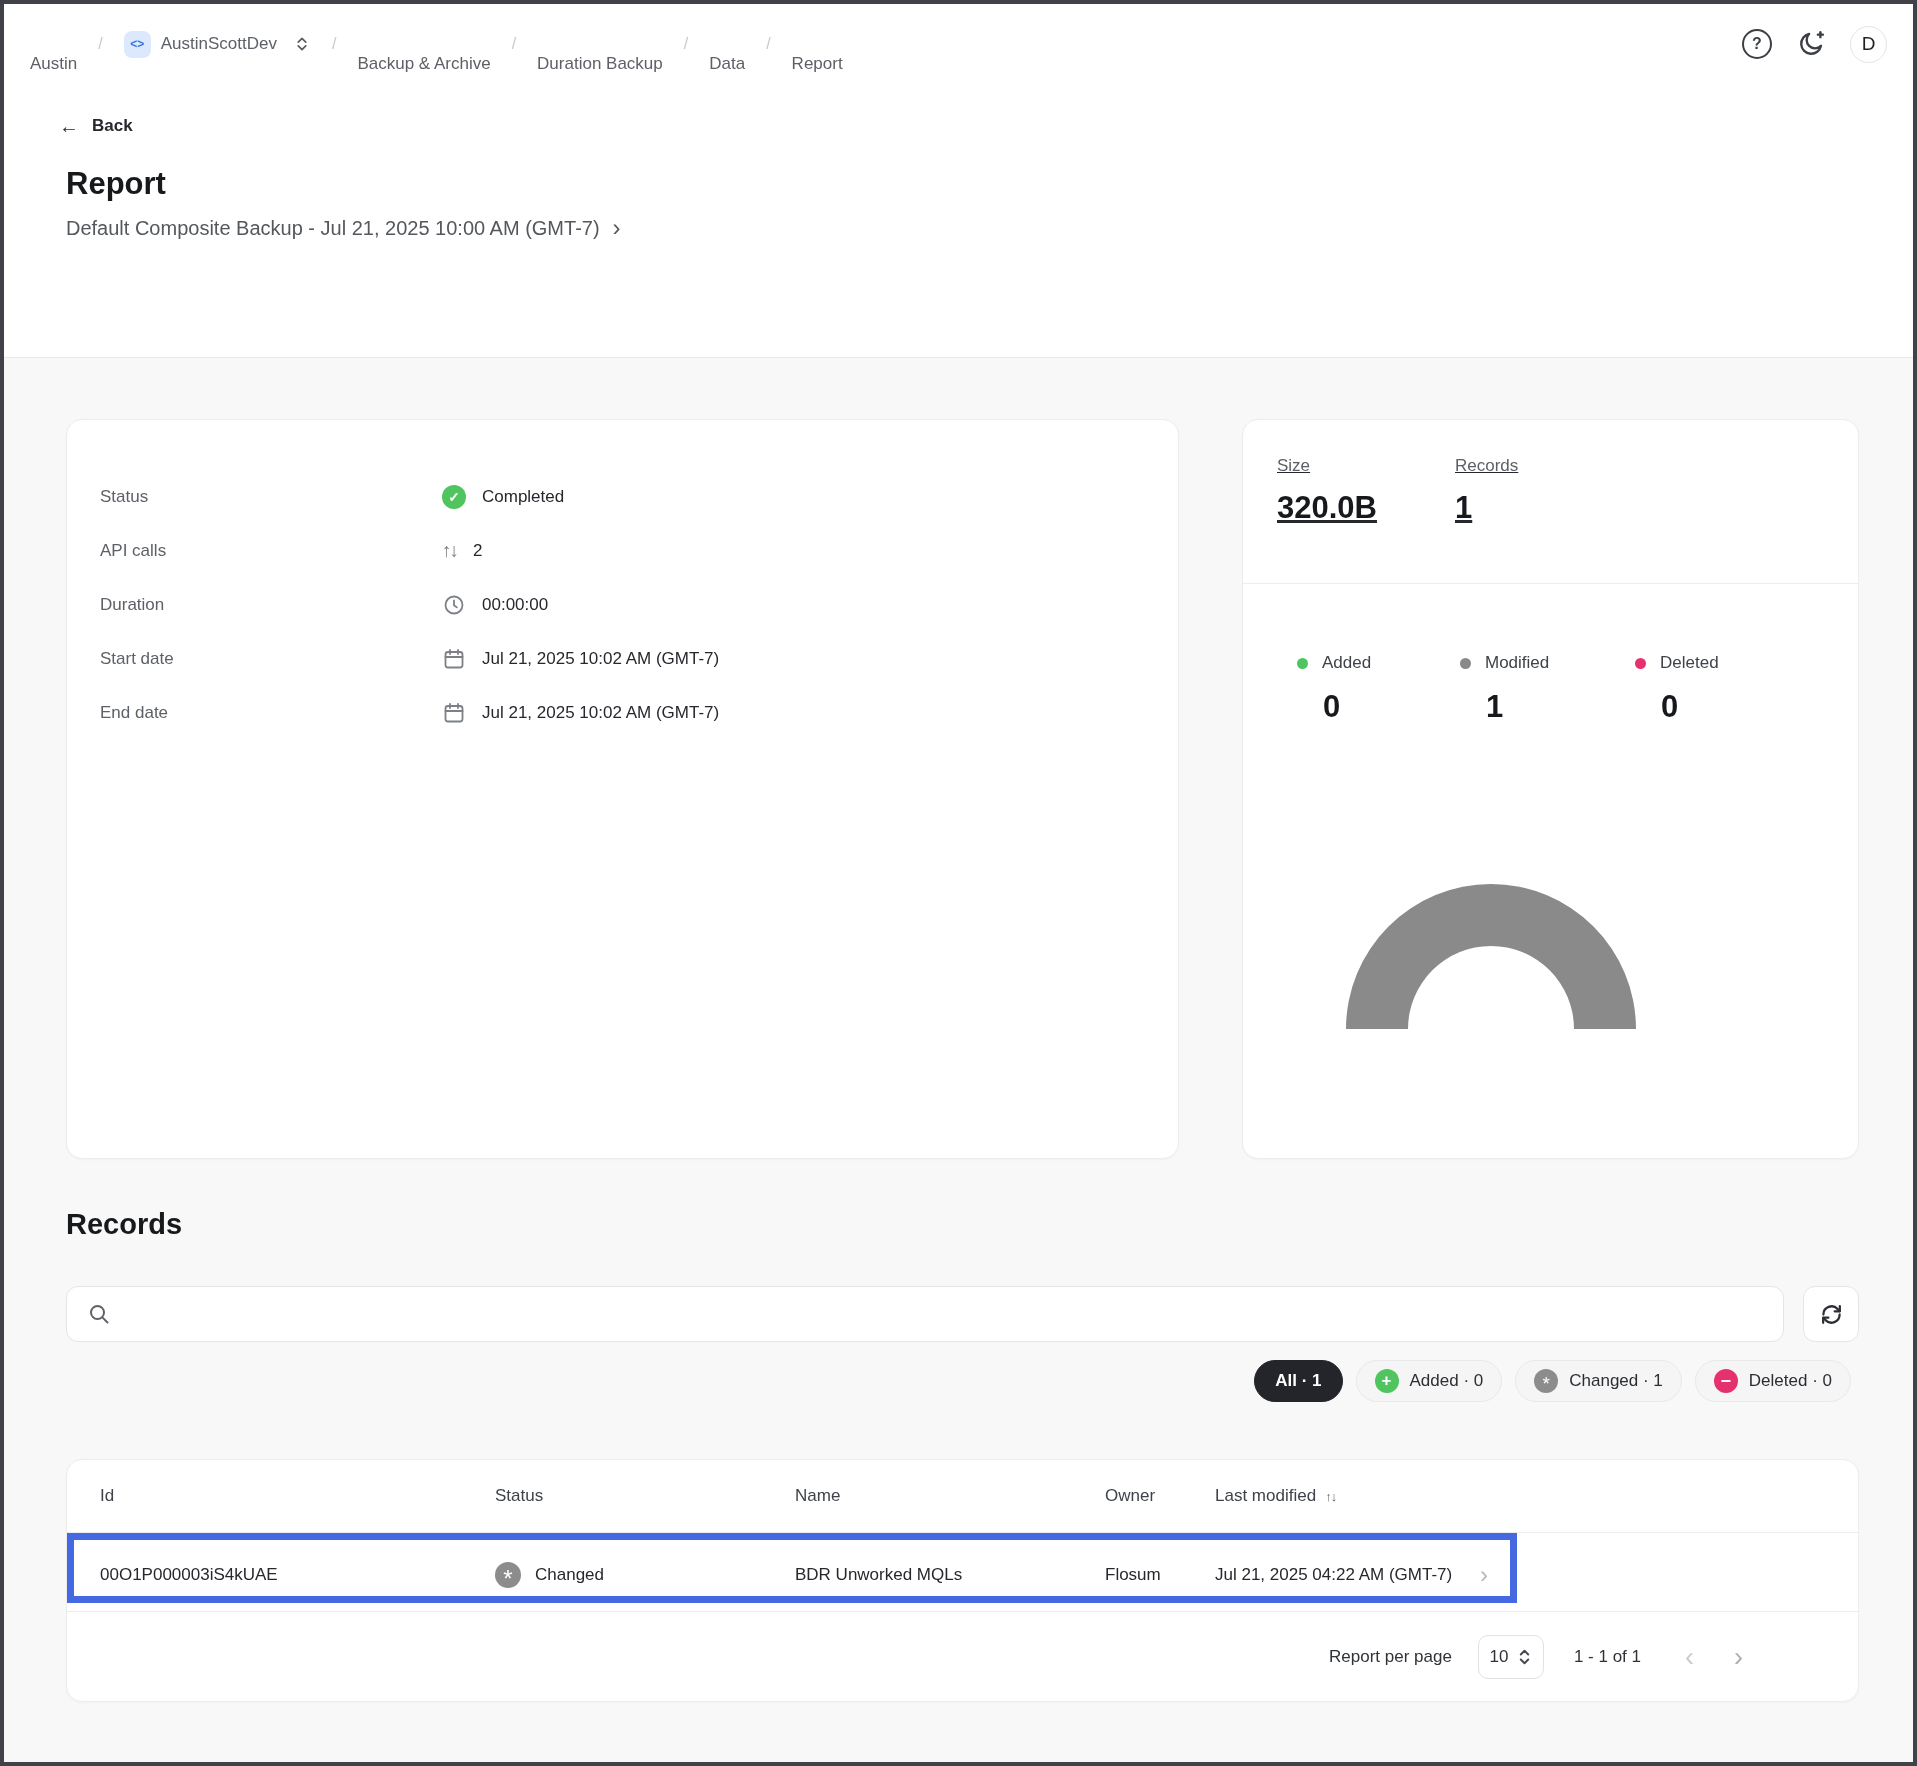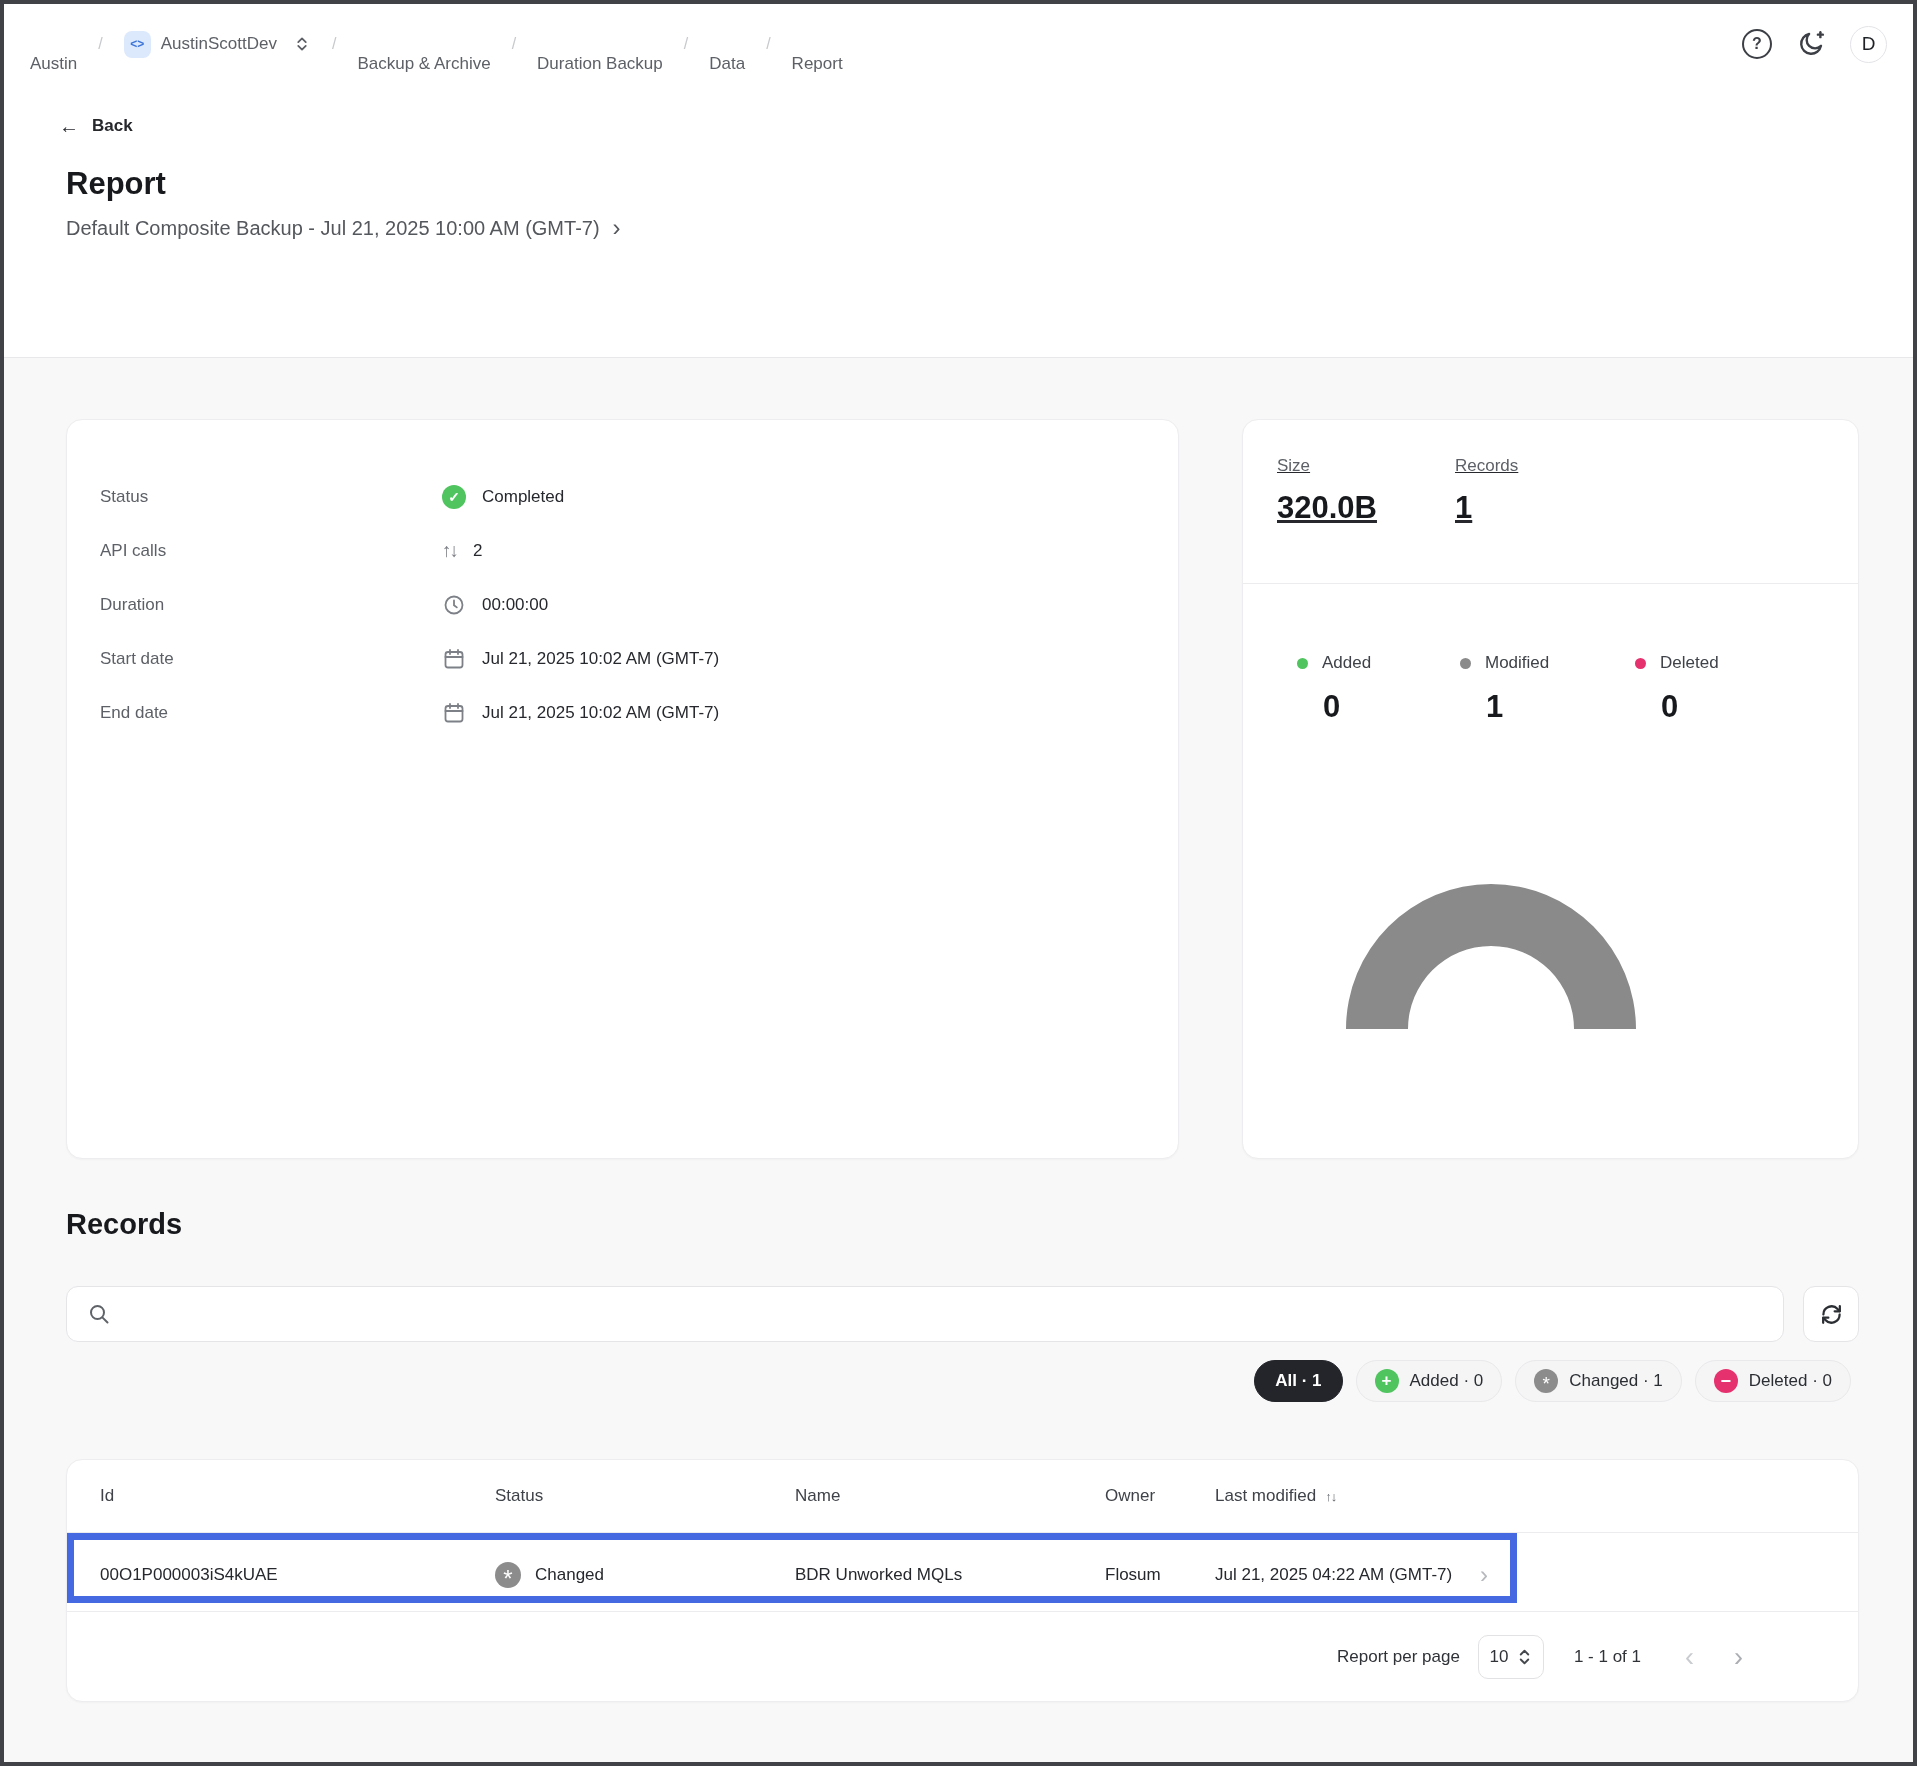--- a/index.html
+++ b/index.html
@@ -86,21 +86,21 @@
   .trow { height:70px; display:grid; grid-template-columns:395px 300px 310px 110px auto;
           align-items:center; padding-left:26px; font-size:17px; color:#26282d; position:relative; cursor:pointer; }
   .status-cell { display:flex; align-items:center; gap:14px; }
   .status-ic { width:26px; height:26px; border-radius:50%; background:#8c8c8c; color:#fff; font-size:24px;
                display:flex; align-items:center; justify-content:center; }
   .status-ic span { transform:translateY(4px); }
   .row-chev { position:absolute; right:22px; font-size:24px; color:#b5b8bd; }
   .row-divider { border-bottom:1px solid #ececee; margin-top:8px; }
   .pagination { height:90px; display:flex; align-items:center; justify-content:flex-end;
                 padding-right:115px; font-size:17px; color:#2f3237; }
-  .pp-select { width:66px; height:44px; border:1px solid #e2e2e5; border-radius:10px; margin-left:18px;
+  .pp-select { width:66px; height:44px; border:1px solid #e2e2e5; border-radius:10px; margin-left:26px;
                display:flex; align-items:center; justify-content:center; gap:9px; cursor:pointer; background:#fff; }
   .pp-range { margin-left:30px; }
   .pg-prev { margin-left:44px; font-size:27px; color:#c8cbcf; cursor:pointer; }
   .pg-next { margin-left:40px; font-size:27px; color:#aaadb2; cursor:pointer; }
   svg.ic { display:block; }
 </style>
 </head>
 <body>
 
 <div class="topnav">

